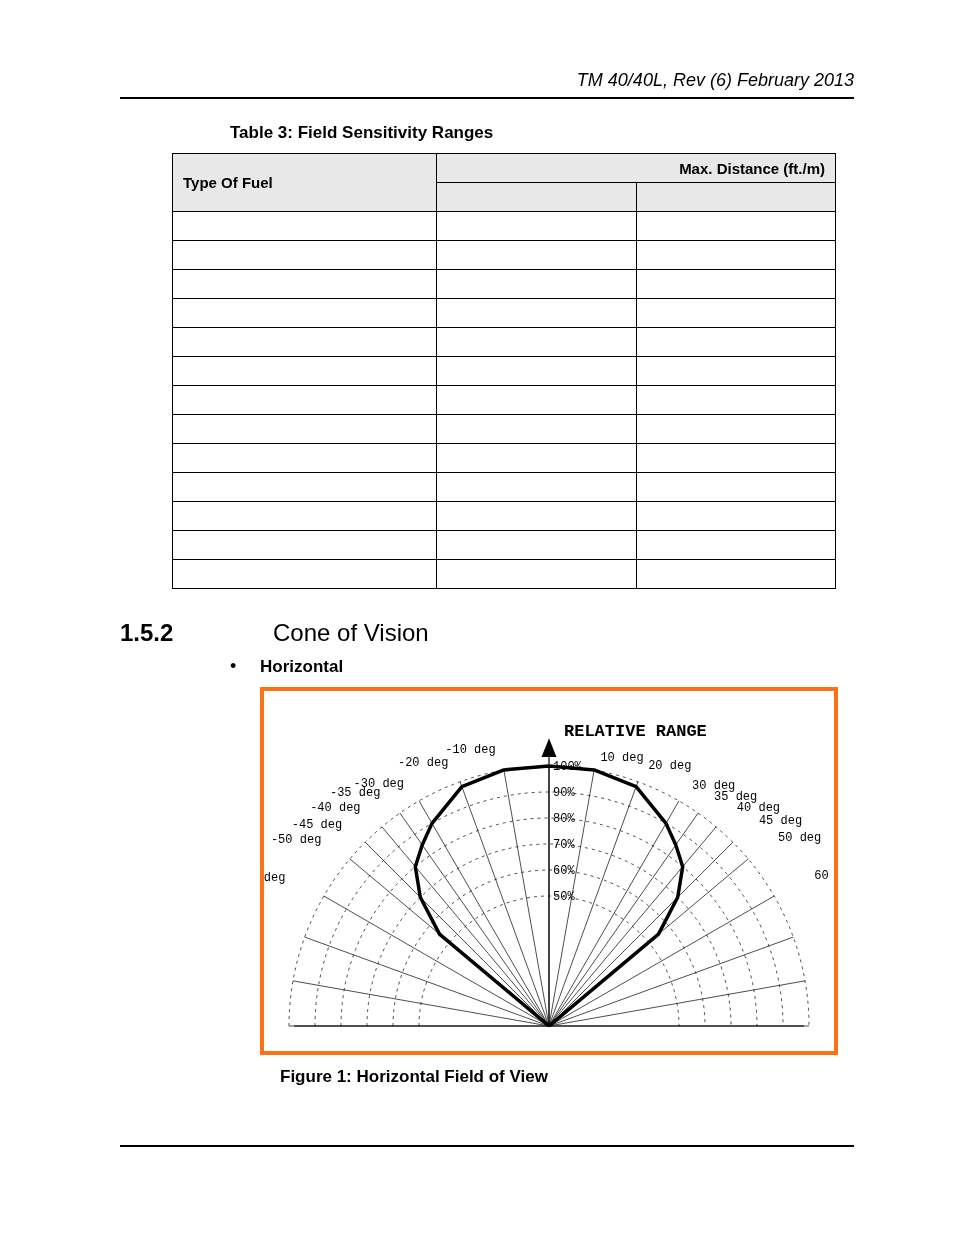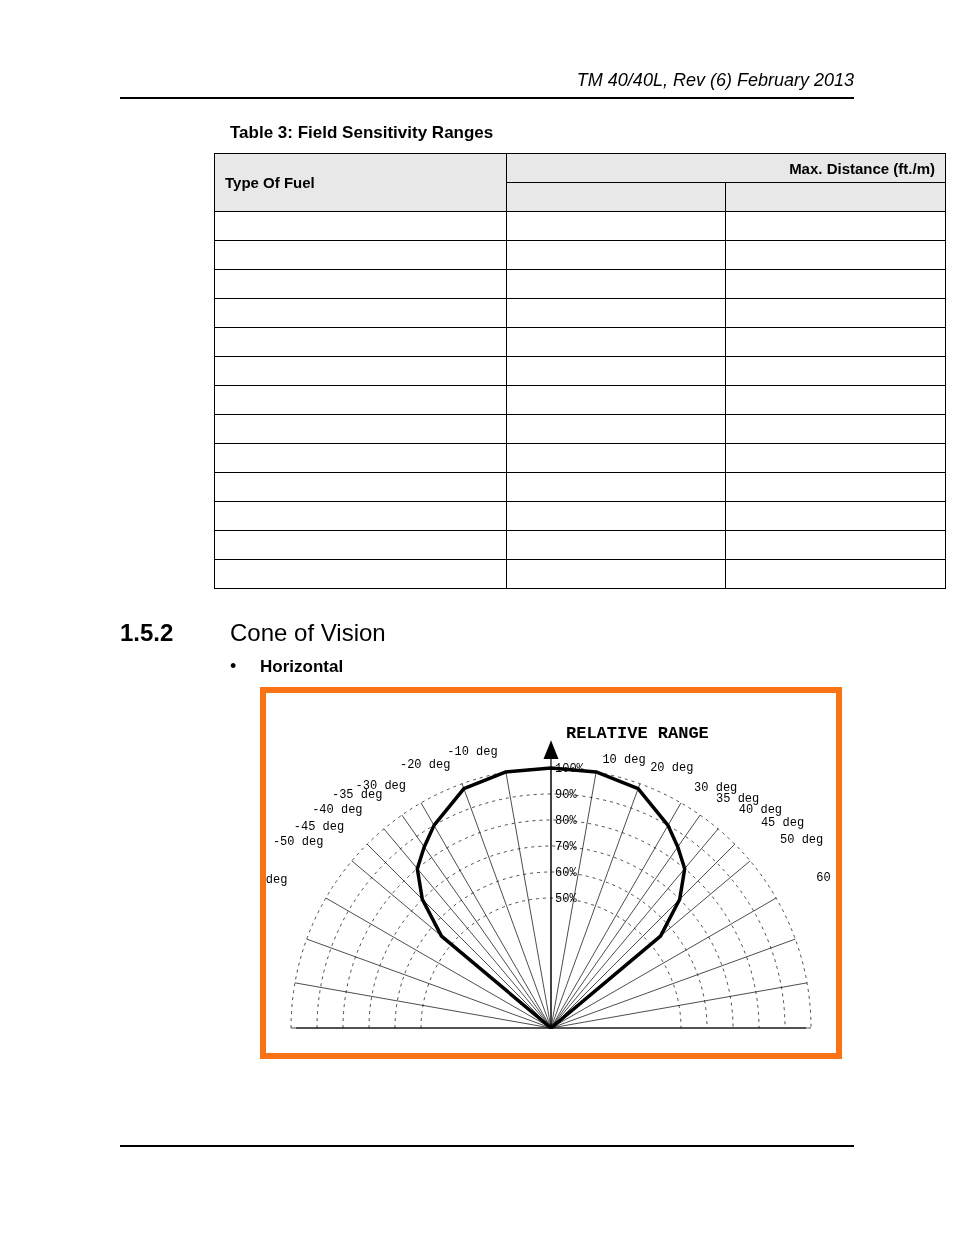--- a/index.html
+++ b/index.html
@@ -35,22 +35,22 @@
     border: 0;
     border-top: 2px solid #000;
   }
   .table-caption {
     font-weight: bold;
     font-size: 17px;
     margin: 0 0 10px 110px;
   }
   table.fuel {
     border-collapse: collapse;
-    margin-left: 94px;
-    width: 732px;
+    margin-left: 52px;
+    width: 664px;
     font-size: 15px;
   }
   table.fuel th, table.fuel td {
     border: 1px solid #000;
     padding: 4px 10px;
     text-align: left;
     height: 20px;
   }
   table.fuel thead th {
     background: #e8e8e8;
@@ -59,20 +59,21 @@
   table.fuel thead th.center {
     text-align: right;
   }
   table.fuel thead tr.sub th {
     height: 20px;
   }
   .section-row {
     display: flex;
     align-items: baseline;
     margin-top: 30px;
+    gap: 43px;
   }
   .section-num {
     font-family: Arial, sans-serif;
     font-weight: bold;
     font-size: 24px;
     width: 110px;
     flex: 0 0 110px;
   }
   .section-title {
     font-family: Arial, sans-serif;
@@ -93,21 +94,21 @@
   }
   .bullet-label {
     font-weight: bold;
     font-size: 17px;
   }
   .figure-wrap {
     margin: 10px 0 0 140px;
     width: 570px;
   }
   .figure-frame {
-    border: 6px solid #f97316;
+    border: 4px solid #f97316;
     background: #fff;
     width: 570px;
     height: 360px;
     position: relative;
     overflow: hidden;
   }
   .figure-caption {
     font-weight: bold;
     font-size: 17px;
     margin: 12px 0 0 20px;
@@ -275,16 +276,17 @@
           <text x="336.405952503072" y="70.14748342766723" class="deg-lbl">10 deg</text>
           <text x="384.15000387320106" y="77.5775128973603" class="deg-lbl">20 deg</text>
           <text x="428.09999999999997" y="98.07173266716916" class="deg-lbl">30 deg</text>
           <text x="450.0602633273737" y="108.9821059636511" class="deg-lbl">35 deg</text>
           <text x="472.83725637035025" y="119.91128926797228" class="deg-lbl">40 deg</text>
           <text x="494.9094946815226" y="133.09050531847734" class="deg-lbl">45 deg</text>
           <text x="514.0638573883557" y="150.14900027409473" class="deg-lbl">50 deg</text>
           <text x="550.1932617813867" y="188.19999999999996" class="deg-lbl">60 deg</text>
         </svg>
     </div>
+    <div class="figure-caption">Figure 1: Horizontal Field of View</div>
   </div>
 
   <hr class="foot-rule">
 </div>
 
 </body></html>

